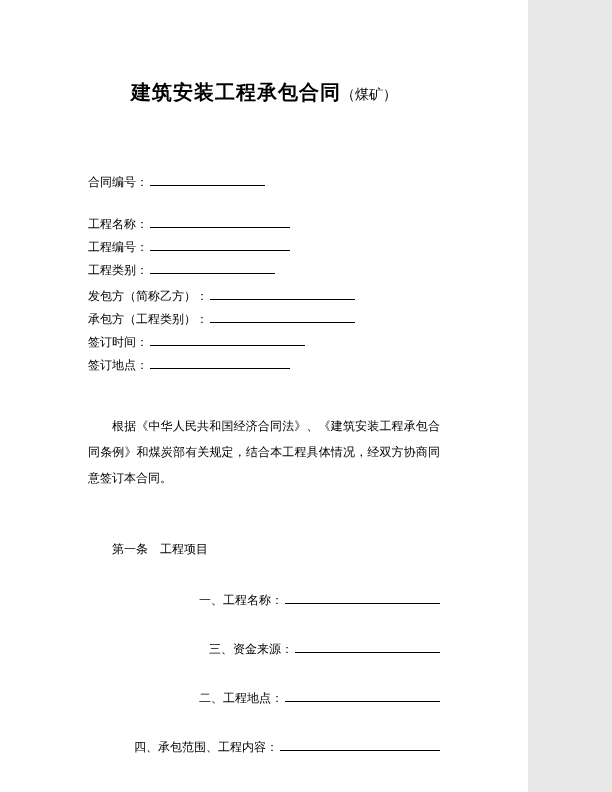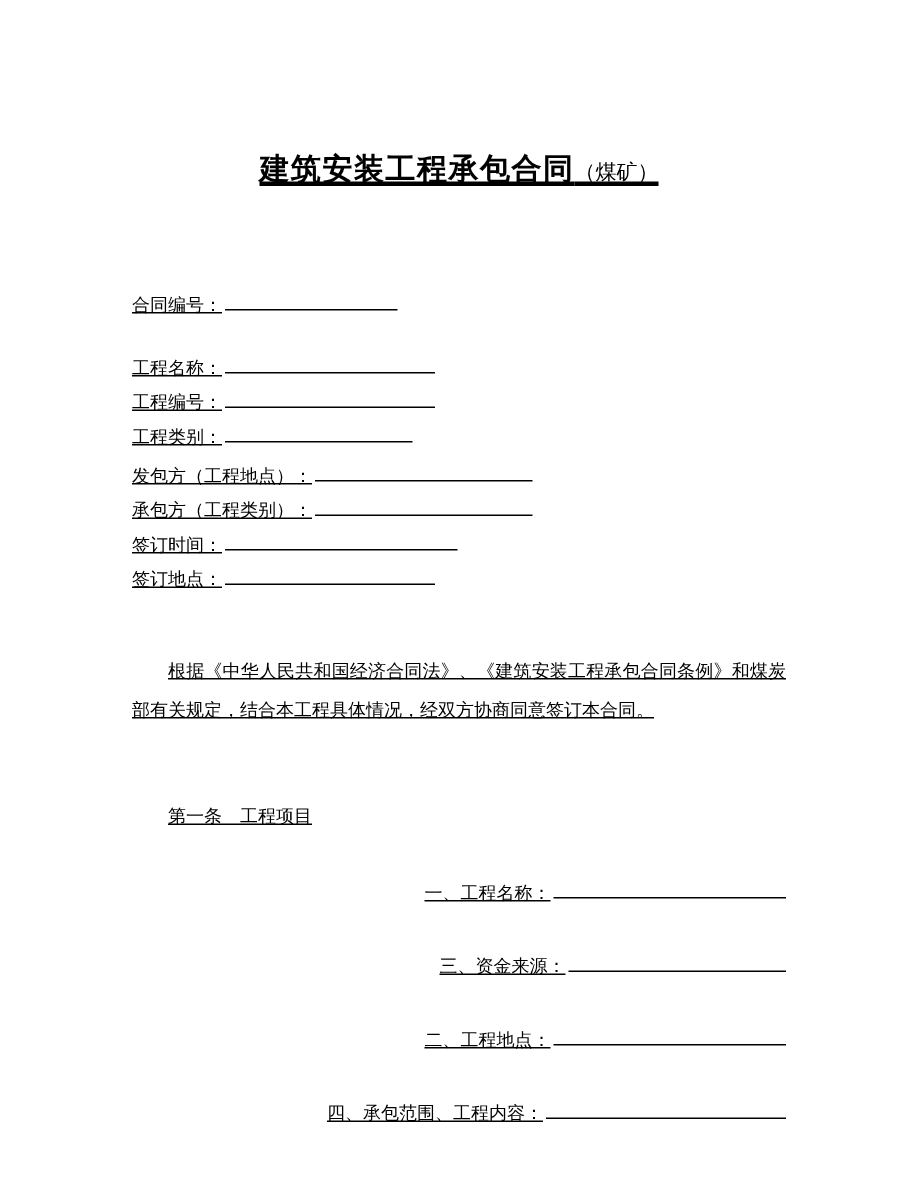--- a/index.html
+++ b/index.html
@@ -1,27 +1,26 @@
 <!DOCTYPE html>
 <html><head>
 <meta charset="utf-8">
 <style>
   * { margin: 0; padding: 0; box-sizing: border-box; }
   html, body { background: #e8e8e8; }
   body { font-family: "Liberation Serif", "DejaVu Serif", serif; }
 
   .page {
     position: relative;
-    width: 612px;
+    width: 528px;
     height: 792px;
     background: #ffffff;
     color: #000000;
     overflow: hidden;
-    padding: 92px 88px 0 88px;
-    text-decoration: underline;
+    padding: 72px 88px 0 88px;
   }
 
   .doc-title {
     text-align: center;
     line-height: 28px;
     margin-top: 2px;
     white-space: nowrap;
   }
   .doc-title .title-main {
     font-size: 20px;
@@ -89,21 +88,21 @@
 
 <div class="page">
 
   <h1 class="doc-title"><span class="title-main">建筑安装工程承包合同</span><span class="title-suffix">（煤矿）</span></h1>
 
   <div class="header-fields">
     <div class="field-row gap-after"><span>合同编号：</span><span class="blank w115"></span></div>
     <div class="field-row"><span>工程名称：</span><span class="blank w140"></span></div>
     <div class="field-row"><span>工程编号：</span><span class="blank w140"></span></div>
     <div class="field-row"><span>工程类别：</span><span class="blank w125"></span></div>
-    <div class="field-row gap-before"><span>发包方（工程地点）：</span><span class="blank w145"></span></div>
+    <div class="field-row gap-before"><span>发包方（简称乙方）：</span><span class="blank w145"></span></div>
     <div class="field-row"><span>承包方（工程类别）：</span><span class="blank w145"></span></div>
     <div class="field-row"><span>签订时间：</span><span class="blank w155"></span></div>
     <div class="field-row"><span>签订地点：</span><span class="blank w140"></span></div>
   </div>
 
   <p class="intro-paragraph">根据《中华人民共和国经济合同法》、《建筑安装工程承包合同条例》和煤炭部有关规定，结合本工程具体情况，经双方协商同意签订本合同。</p>
 
   <p class="section-heading">第一条　工程项目</p>
 
   <div>

